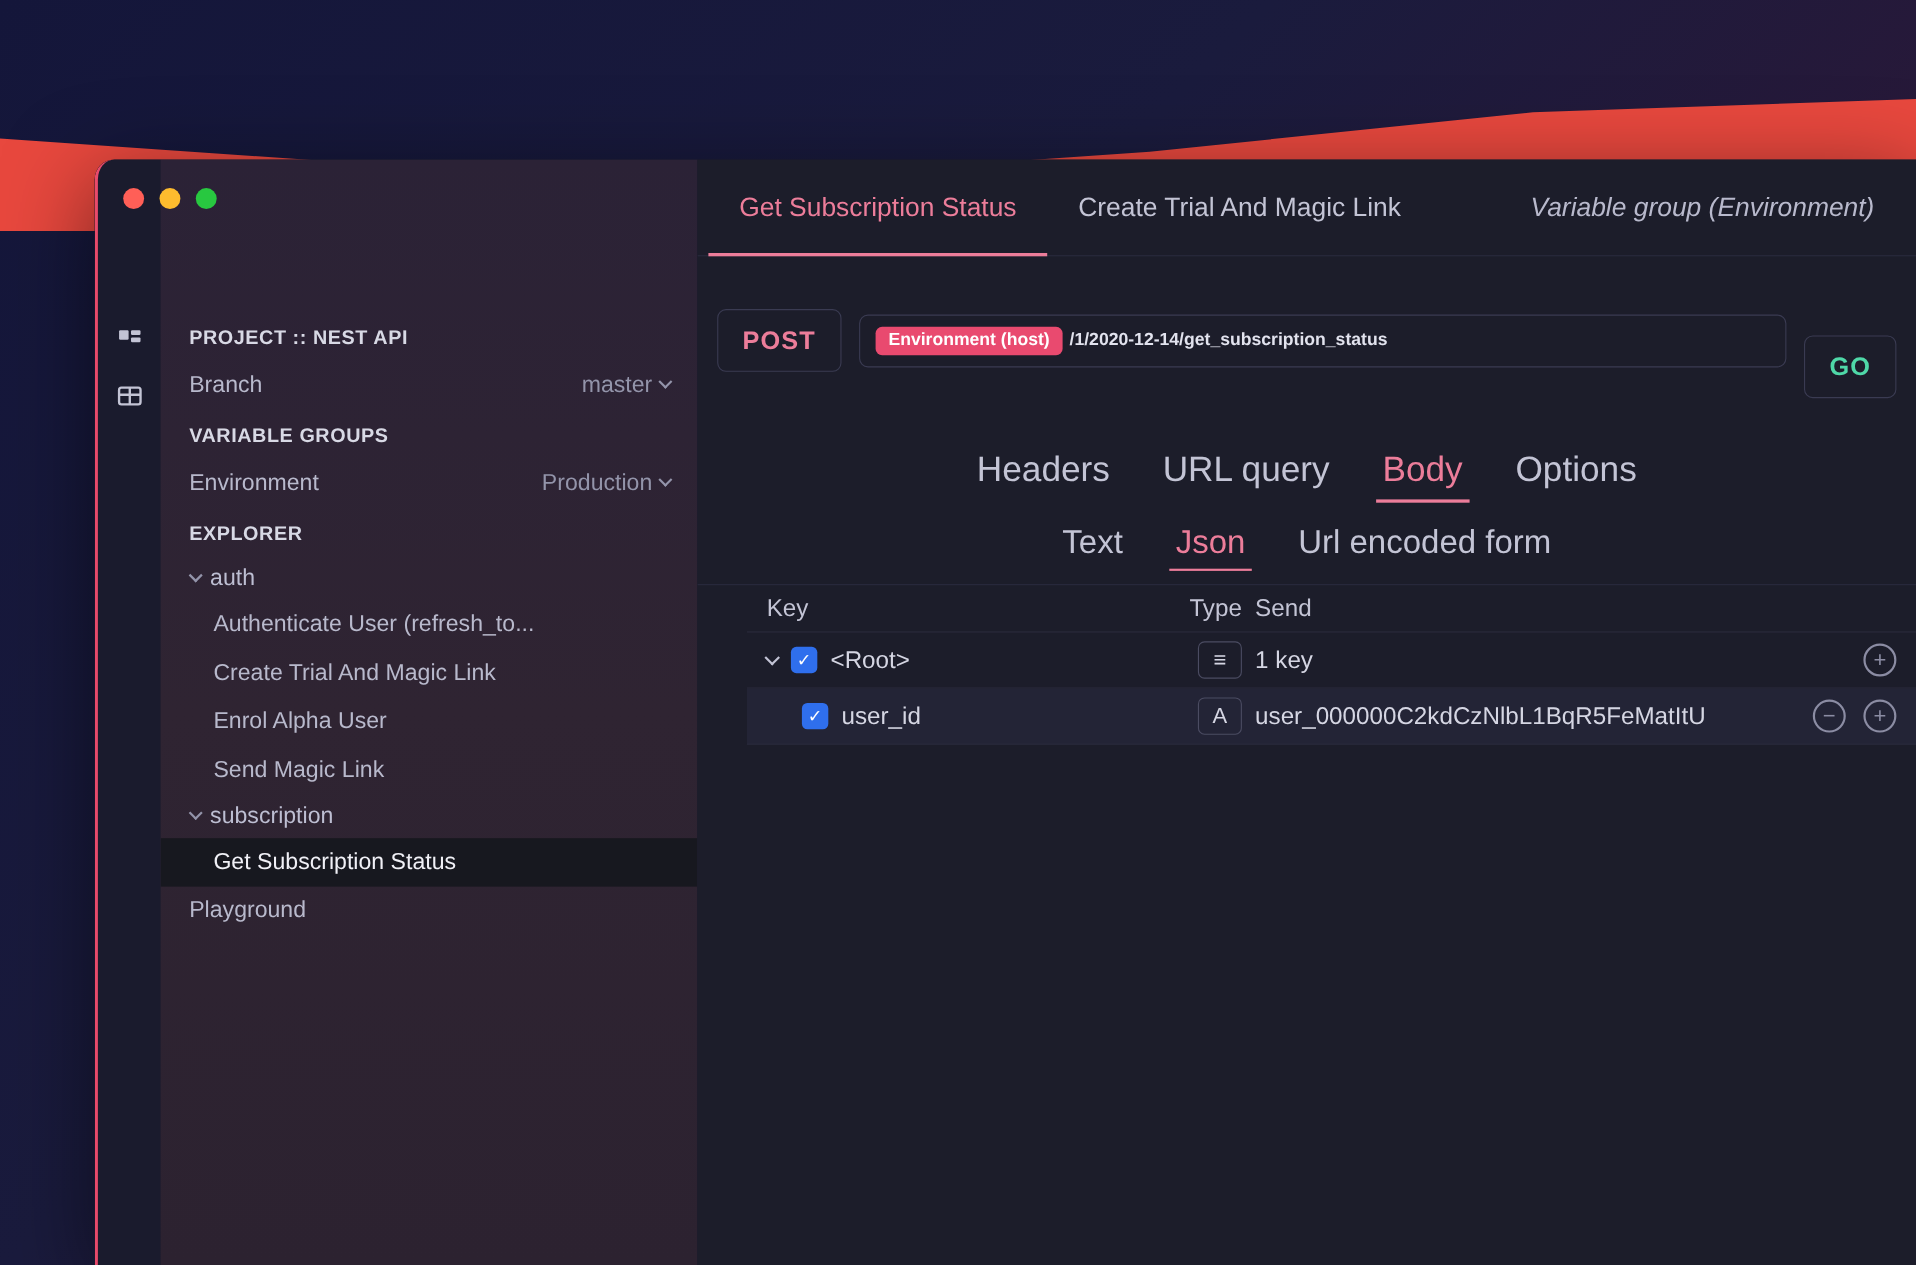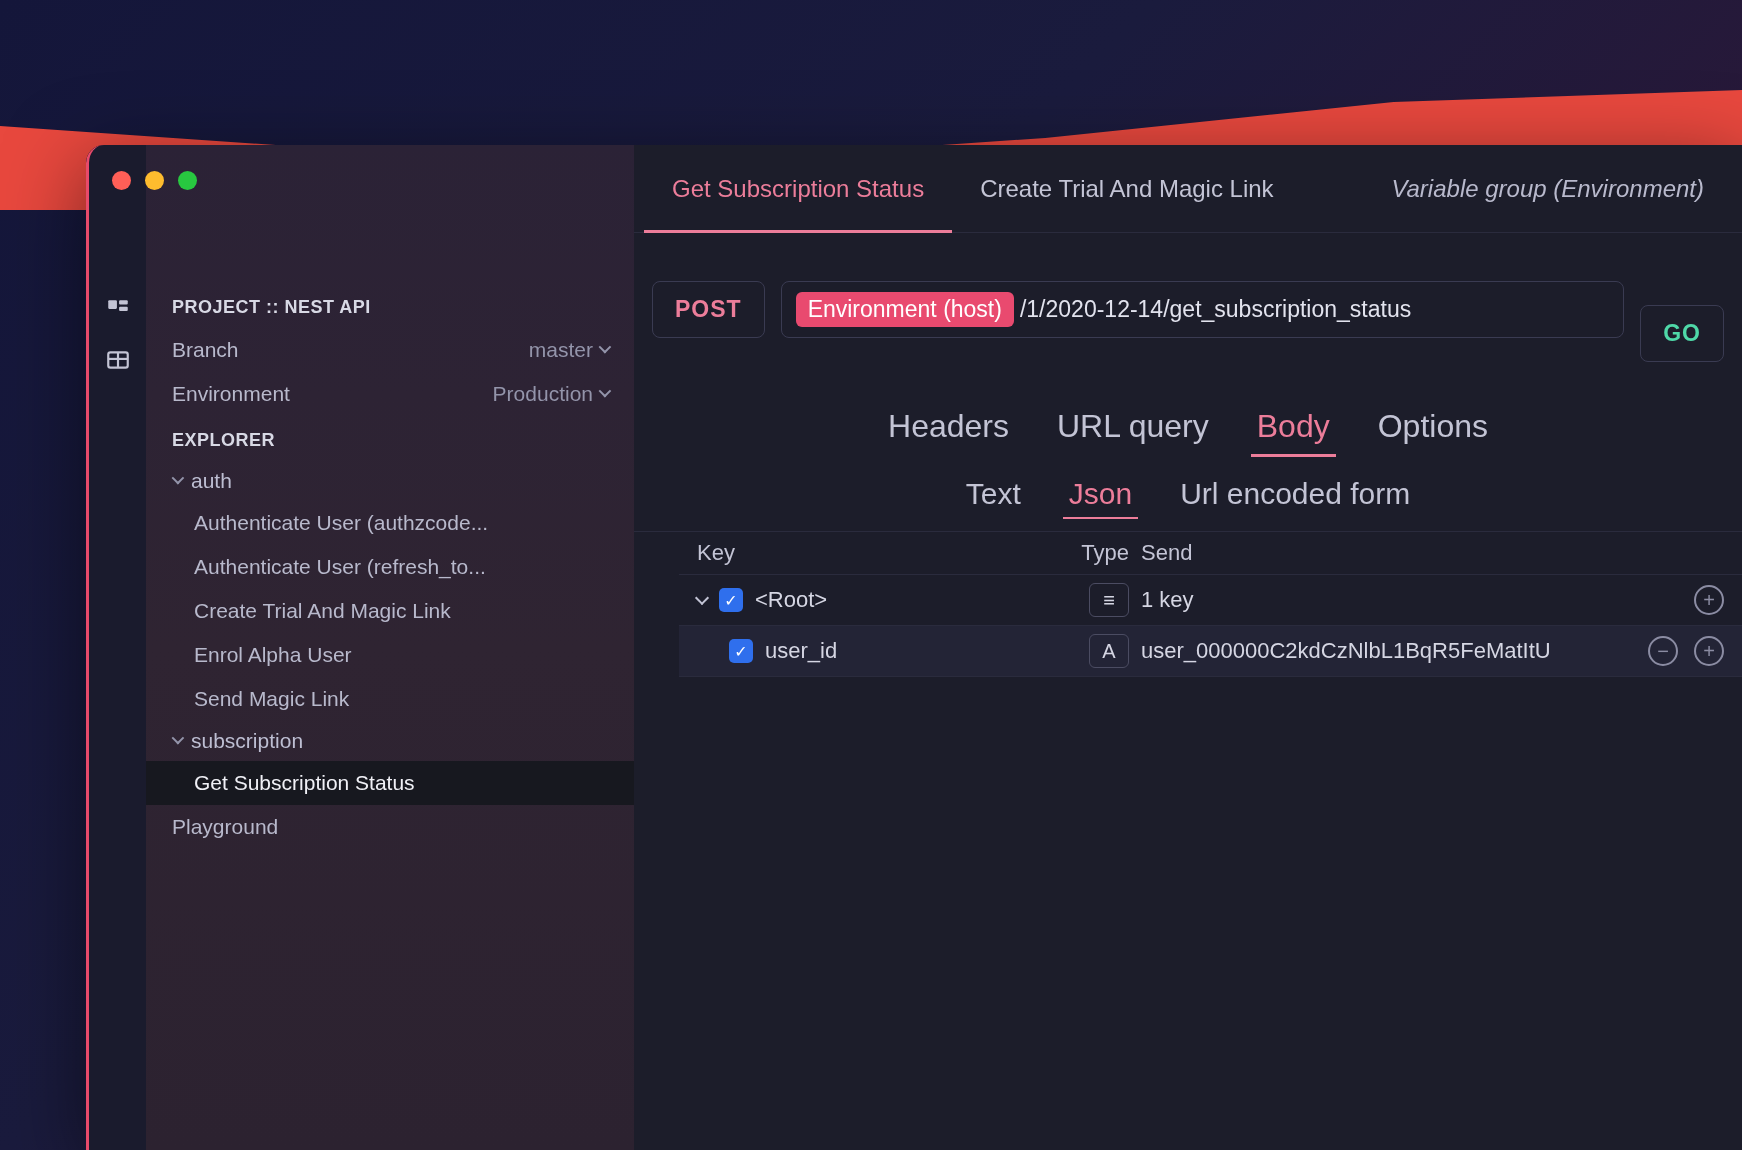--- a/index.html
+++ b/index.html
@@ -182,22 +182,23 @@
     cursor: pointer;
   }
   .url-input {
     flex: 1;
     border: 1px solid #3a3b52;
     border-radius: 8px;
     padding: 10px 14px;
     display: flex;
     align-items: center;
     gap: 6px;
-    font-size: 23px;
+    font-size: 16px;
     color: #e2e3ee;
+    font-weight: bold;
   }
   .env-pill {
     background: #e94a6f;
     color: #fff;
     border-radius: 6px;
     padding: 4px 12px;
   }
   .go-btn {
     border: 1px solid #3a3b52;
     border-radius: 8px;
@@ -328,34 +329,34 @@
 
   <div class="sidebar">
     <div class="side-section-title">PROJECT :: NEST API</div>
     <div class="side-row">
       <span class="label">Branch</span>
       <span class="value">
         <span>master</span>
         <span class="chev small"></span>
       </span>
     </div>
+    <div class="side-section-title">VARIABLE GROUPS</div>
     <div class="side-row">
       <span class="label">Environment</span>
       <span class="value">
         <span>Production</span>
         <span class="chev small"></span>
       </span>
     </div>
     <div class="side-section-title">EXPLORER</div>
 
     <div class="tree-group">
       <span class="chev small"></span>
       <span>auth</span>
     </div>
-    <div class="tree-item">Authenticate User (authzcode...</div>
     <div class="tree-item">Authenticate User (refresh_to...</div>
     <div class="tree-item">Create Trial And Magic Link</div>
     <div class="tree-item">Enrol Alpha User</div>
     <div class="tree-item">Send Magic Link</div>
 
     <div class="tree-group">
       <span class="chev small"></span>
       <span>subscription</span>
     </div>
     <div class="tree-item selected">Get Subscription Status</div>

